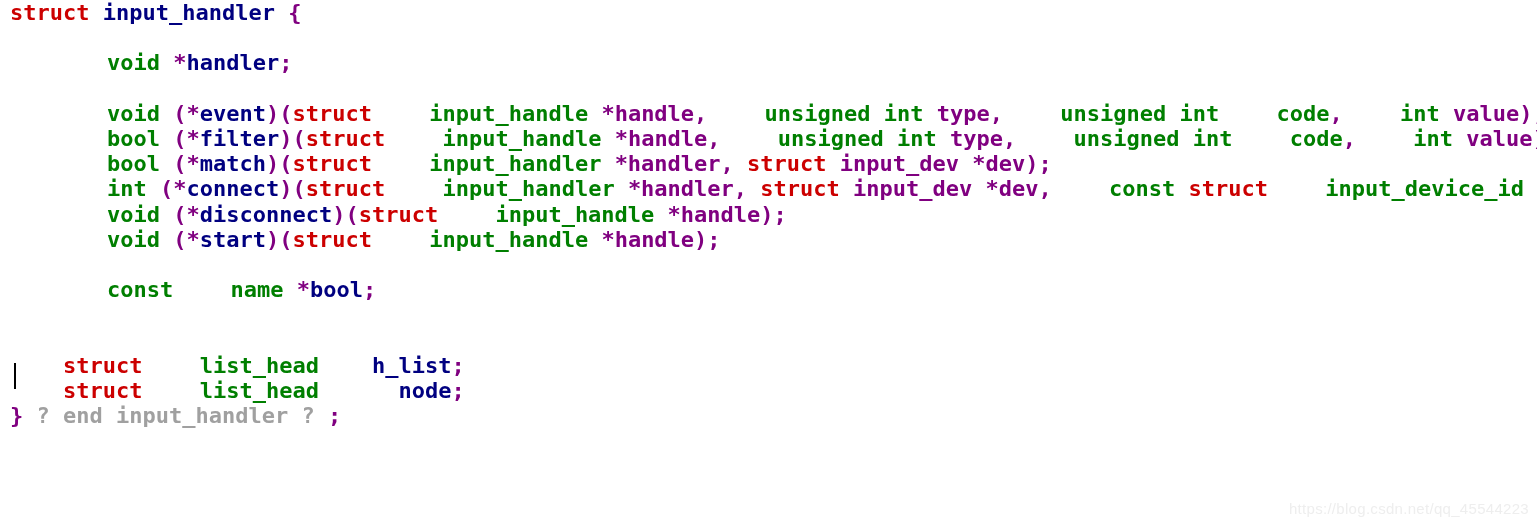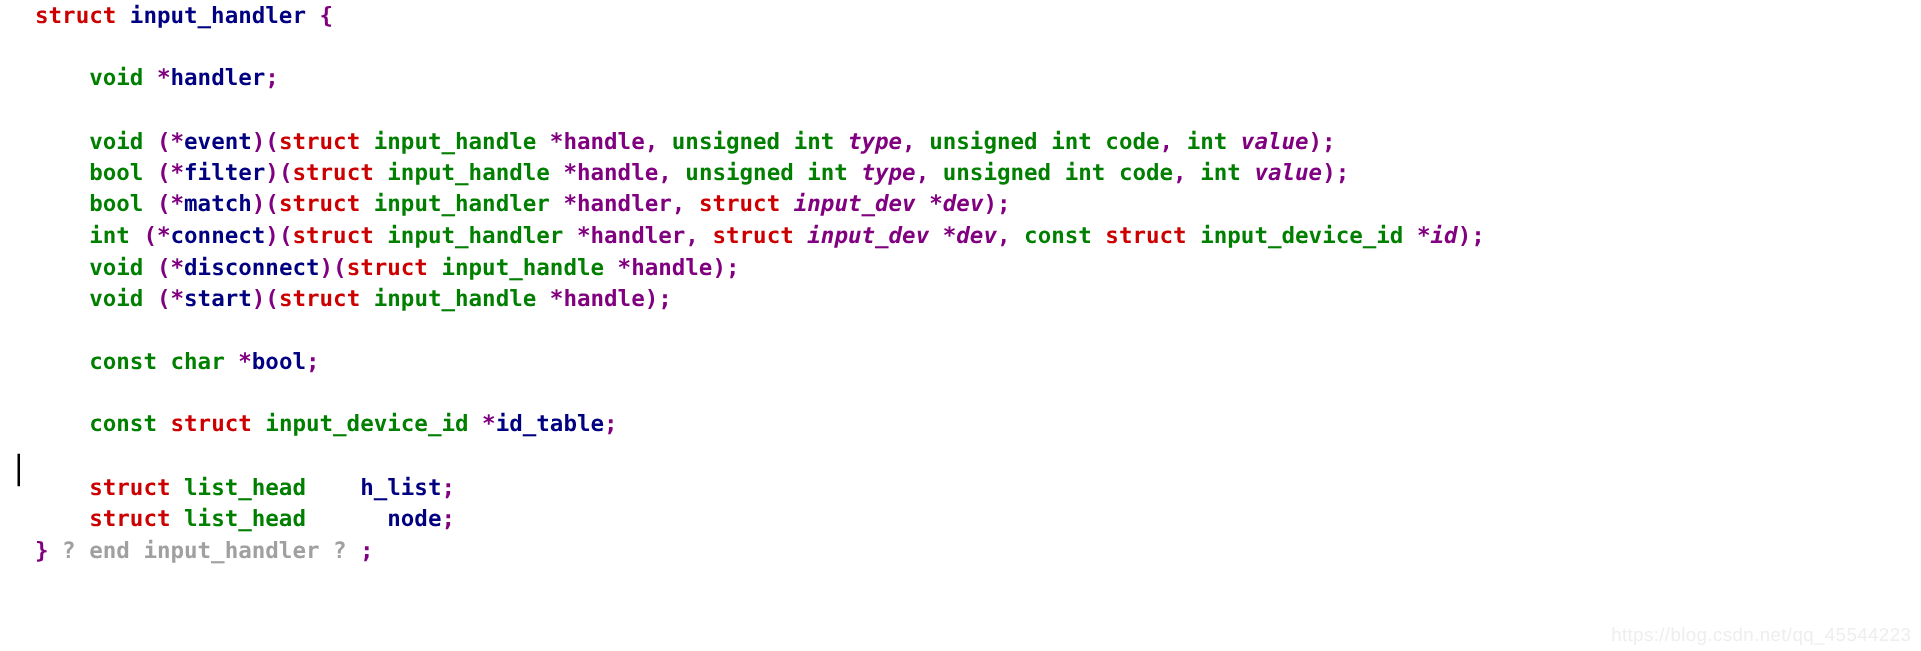--- a/index.html
+++ b/index.html
@@ -19,36 +19,36 @@
     width: 1537px;
     height: 521px;
     background: #ffffff;
     padding: 0;
     box-sizing: border-box;
   }
   .code-line {
     position: relative;
     height: 25.2px;
     line-height: 25.2px;
-    font-size: 18px;
+    font-size: 22px;
     font-weight: bold;
     white-space: pre;
     letter-spacing: 0px;
-    padding-left: 28px;
+    padding-left: 10px;
     box-sizing: border-box;
   }
   .code-line.blank {
     height: 25.2px;
   }
   
   .t-keyword   { color: #cc0000; }          
-  .t-type      { color: #007f00; }          
+  .t-type      { color: #007f00; margin-left: 44px; }          
   .t-ident     { color: #000080; }          
   .t-punct     { color: #800080; }          
-  .t-param     { color: #800080; font-style: italic; }   
+  .t-param     { color: #800080; }   
   .t-plain     { color: #000000; }
   .t-fold      { color: #a0a0a0; font-weight: bold; }  
 
   
   #caret {
     position: absolute;
     left: 14px;
     top: 363px;
     width: 2px;
     height: 26px;
@@ -76,23 +76,22 @@
       <div class="code-line blank"></div>
       <div class="code-line"><span class="t-plain">    </span><span class="t-type">void</span><span class="t-plain"> </span><span class="t-punct">*</span><span class="t-ident">handler</span><span class="t-punct">;</span></div>
       <div class="code-line blank"></div>
       <div class="code-line"><span class="t-plain">    </span><span class="t-type">void</span><span class="t-plain"> </span><span class="t-punct">(*</span><span class="t-ident">event</span><span class="t-punct">)(</span><span class="t-keyword">struct</span><span class="t-plain"> </span><span class="t-type">input_handle</span><span class="t-plain"> </span><span class="t-punct">*handle,</span><span class="t-plain"> </span><span class="t-type">unsigned int</span><span class="t-plain"> </span><span class="t-param">type</span><span class="t-punct">,</span><span class="t-plain"> </span><span class="t-type">unsigned int</span><span class="t-plain"> </span><span class="t-type">code</span><span class="t-punct">,</span><span class="t-plain"> </span><span class="t-type">int</span><span class="t-plain"> </span><span class="t-param">value</span><span class="t-punct">);</span></div>
       <div class="code-line"><span class="t-plain">    </span><span class="t-type">bool</span><span class="t-plain"> </span><span class="t-punct">(*</span><span class="t-ident">filter</span><span class="t-punct">)(</span><span class="t-keyword">struct</span><span class="t-plain"> </span><span class="t-type">input_handle</span><span class="t-plain"> </span><span class="t-punct">*handle,</span><span class="t-plain"> </span><span class="t-type">unsigned int</span><span class="t-plain"> </span><span class="t-param">type</span><span class="t-punct">,</span><span class="t-plain"> </span><span class="t-type">unsigned int</span><span class="t-plain"> </span><span class="t-type">code</span><span class="t-punct">,</span><span class="t-plain"> </span><span class="t-type">int</span><span class="t-plain"> </span><span class="t-param">value</span><span class="t-punct">);</span></div>
       <div class="code-line"><span class="t-plain">    </span><span class="t-type">bool</span><span class="t-plain"> </span><span class="t-punct">(*</span><span class="t-ident">match</span><span class="t-punct">)(</span><span class="t-keyword">struct</span><span class="t-plain"> </span><span class="t-type">input_handler</span><span class="t-plain"> </span><span class="t-punct">*handler,</span><span class="t-plain"> </span><span class="t-keyword">struct</span><span class="t-plain"> </span><span class="t-param">input_dev</span><span class="t-plain"> </span><span class="t-punct">*</span><span class="t-param">dev</span><span class="t-punct">);</span></div>
       <div class="code-line"><span class="t-plain">    </span><span class="t-type">int</span><span class="t-plain"> </span><span class="t-punct">(*</span><span class="t-ident">connect</span><span class="t-punct">)(</span><span class="t-keyword">struct</span><span class="t-plain"> </span><span class="t-type">input_handler</span><span class="t-plain"> </span><span class="t-punct">*handler,</span><span class="t-plain"> </span><span class="t-keyword">struct</span><span class="t-plain"> </span><span class="t-param">input_dev</span><span class="t-plain"> </span><span class="t-punct">*</span><span class="t-param">dev</span><span class="t-punct">,</span><span class="t-plain"> </span><span class="t-type">const</span><span class="t-plain"> </span><span class="t-keyword">struct</span><span class="t-plain"> </span><span class="t-type">input_device_id</span><span class="t-plain"> </span><span class="t-punct">*</span><span class="t-param">id</span><span class="t-punct">);</span></div>
       <div class="code-line"><span class="t-plain">    </span><span class="t-type">void</span><span class="t-plain"> </span><span class="t-punct">(*</span><span class="t-ident">disconnect</span><span class="t-punct">)(</span><span class="t-keyword">struct</span><span class="t-plain"> </span><span class="t-type">input_handle</span><span class="t-plain"> </span><span class="t-punct">*handle</span><span class="t-punct">);</span></div>
       <div class="code-line"><span class="t-plain">    </span><span class="t-type">void</span><span class="t-plain"> </span><span class="t-punct">(*</span><span class="t-ident">start</span><span class="t-punct">)(</span><span class="t-keyword">struct</span><span class="t-plain"> </span><span class="t-type">input_handle</span><span class="t-plain"> </span><span class="t-punct">*handle</span><span class="t-punct">);</span></div>
       <div class="code-line blank"></div>
-      <div class="code-line"><span class="t-plain">    </span><span class="t-type">const</span><span class="t-plain"> </span><span class="t-type">char</span><span class="t-plain"> </span><span class="t-punct">*</span><span class="t-ident">bool</span><span class="t-punct">;</span></div>
+      <div class="code-line"><span class="t-plain">    </span><span class="t-type">const</span><span class="t-plain"> </span><span class="t-type">name</span><span class="t-plain"> </span><span class="t-punct">*</span><span class="t-ident">bool</span><span class="t-punct">;</span></div>
       <div class="code-line blank"></div>
-      <div class="code-line"><span class="t-plain">    </span><span class="t-type">const</span><span class="t-plain"> </span><span class="t-keyword">struct</span><span class="t-plain"> </span><span class="t-type">input_device_id</span><span class="t-plain"> </span><span class="t-punct">*</span><span class="t-ident">id_table</span><span class="t-punct">;</span></div>
       <div class="code-line blank"></div>
       <div class="code-line"><span class="t-plain">    </span><span class="t-keyword">struct</span><span class="t-plain"> </span><span class="t-type">list_head</span><span class="t-plain">    </span><span class="t-ident">h_list</span><span class="t-punct">;</span></div>
       <div class="code-line"><span class="t-plain">    </span><span class="t-keyword">struct</span><span class="t-plain"> </span><span class="t-type">list_head</span><span class="t-plain">      </span><span class="t-ident">node</span><span class="t-punct">;</span></div>
       <div class="code-line"><span class="t-punct">}</span><span class="t-fold"> ? end input_handler ? </span><span class="t-punct">;</span></div>
     </div>
   <div id="caret"></div>
   <div id="watermark">https://blog.csdn.net/qq_45544223</div>
 </div>
 
 </body></html>

